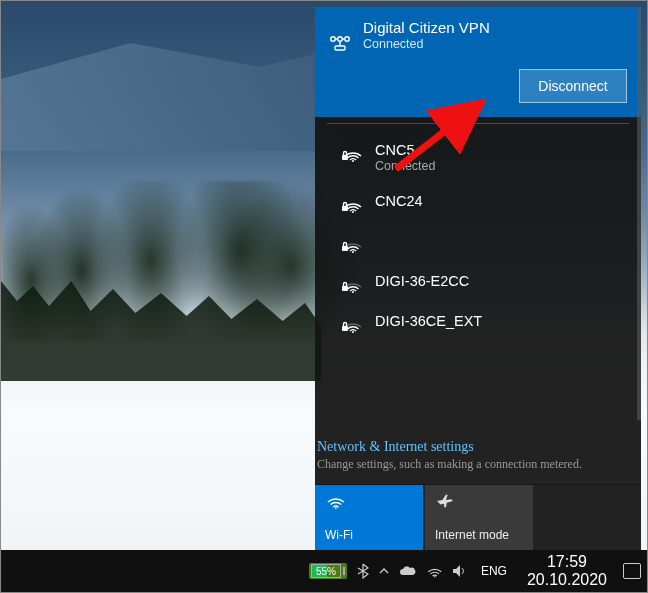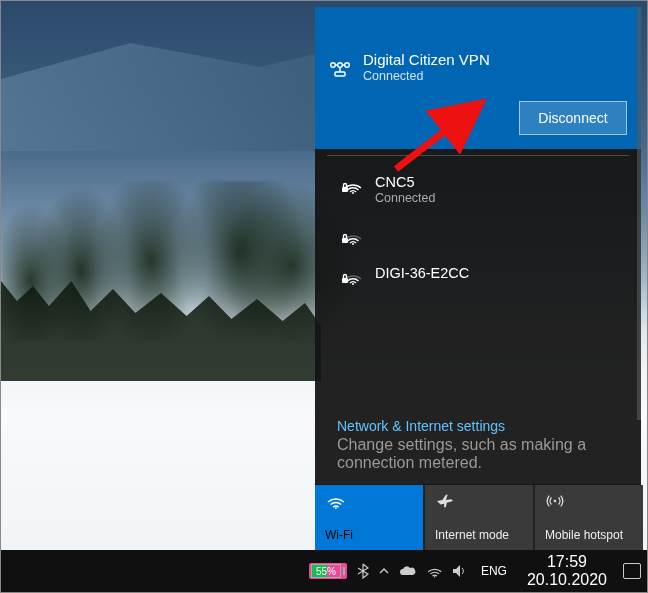--- a/index.html
+++ b/index.html
@@ -48,21 +48,21 @@
     font-size: 13px;
   }
   .scrollbar {
     position:absolute; right:0; top:0; bottom:130px; width:4px;
     background: rgba(90,90,90,0.6);
   }
   .vpn-header {
     background: #0066b4;
     padding: 12px 14px 14px 14px;
   }
-  .vpn-row { display:flex; gap:12px; align-items:center;margin-top:32px; }
+  .vpn-row { display:flex; gap:12px; align-items:flex-end; }
   .vpn-icon-slot { width:22px; flex:none; padding-top:2px; }
   .vpn-title { font-size:15px; color:#fff; }
   .vpn-sub { font-size:12.5px; color:#cfe4f5; margin-top:1px; }
   .disconnect-row { display:flex; justify-content:flex-end; margin-top:18px; }
   .disconnect-btn {
     width:108px; height:34px;
     background: rgba(255,255,255,0.18);
     border:1px solid rgba(255,255,255,0.55);
     color:#fff; font-size:14px;
     display:flex; align-items:center; justify-content:center;
@@ -72,50 +72,51 @@
   .net-list { flex: 1; overflow:hidden; padding: 2px 0 4px 12px; }
   .net-item {
     display:flex; gap:12px; align-items:flex-start;
     padding: 10px 14px;
     cursor:pointer;
   }
   .net-icon-slot { width:22px; flex:none; padding-top:2px; }
   .net-name { font-size:14.5px; color:#fff; }
   .net-sub { font-size:12.5px; color:#aaa; margin-top:1px; }
   .settings {
-    padding: 10px 14px 12px 22px;
+    padding: 10px 14px 12px 2px;
     border-top: 0;
+    font-family: Liberation Serif, serif;
   }
   .settings-title { color:#62c2ff; font-size:14px; }
-  .settings-sub { color:#999; font-size:16px; margin-top:2px; }
+  .settings-sub { color:#999; font-size:12px; margin-top:2px; }
   .qa-row {
     display:flex; height:66px;
     border-top:1px solid rgba(0,0,0,0.3);
   }
   .qa {
     flex: none; width:108px;
     margin-right:2px;
     padding: 8px 10px;
     display:flex; flex-direction:column; justify-content:space-between;
     cursor:pointer;
     background: #3a3a3a;
     color:#eee; font-size:12px;
   }
-  .qa.active { background:#0078d7; color:#000000; }
+  .qa.active { background:#0078d7; color:#ffffff; }
   .taskbar {
     position:absolute; left:0; right:0; bottom:0; height:42px;
     background:#101010;
     color:#fff;
     display:flex; justify-content:flex-end; align-items:center;
     padding: 0 6px; gap: 10px;
     font-size:12px;
   }
   .battery {
     display:flex; align-items:center; gap:2px;
-    background:#ec4899; padding:1px 2px; border-radius:2px;
+    background:#4d7c0f; padding:1px 2px; border-radius:2px;
   }
   .battery-fill {
     width:30px; height:14px; border:1px solid #aaa; position:relative;
     display:flex; align-items:center; justify-content:center;
     font-size:10px; color:#fff;
   }
   .battery-fill::before {
     content:""; position:absolute; left:0; top:0; bottom:0;
     width:55%; background:#1db954;
   }
@@ -183,20 +184,37 @@
               <path d="M2.5 11 v-2 a1.5 1.5 0 0 1 3 0 v2" stroke="#fff"></path>
             </g>
           </svg>
       </div>
       <div>
         <div class="net-name">CNC5</div>
         <div class="net-sub">Connected</div>
       </div>
     </div>
 
+    <div class="net-item">
+      <div class="net-icon-slot">
+        <svg width="22" height="18" viewBox="0 0 22 18">
+            <g stroke="#fff" stroke-width="1.4" fill="none">
+              <path d="M4 12 a12 12 0 0 1 16 0"></path>
+              <path d="M6.5 14 a8 8 0 0 1 11 0"></path>
+              <path d="M9 16 a4 4 0 0 1 6 0"></path>
+              <circle cx="12" cy="17" r="1" fill="#fff" stroke="none"></circle>
+              <rect x="1" y="11" width="6" height="5" rx="1" fill="#fff" stroke="none"></rect>
+              <path d="M2.5 11 v-2 a1.5 1.5 0 0 1 3 0 v2"></path>
+            </g>
+          </svg>
+      </div>
+      <div>
+        <div class="net-name">CNC24</div>
+      </div>
+    </div>
 
 
     <div class="net-item">
       <div class="net-icon-slot">
         <svg width="22" height="18" viewBox="0 0 22 18">
             <g stroke="#fff" stroke-width="1.4" fill="none">
               <path d="M4 12 a12 12 0 0 1 16 0" opacity="0.3"></path>
               <path d="M6.5 14 a8 8 0 0 1 11 0"></path>
               <path d="M9 16 a4 4 0 0 1 6 0"></path>
               <circle cx="12" cy="17" r="1" fill="#fff" stroke="none"></circle>
@@ -218,20 +236,37 @@
               <rect x="1" y="11" width="6" height="5" rx="1" fill="#fff" stroke="none"></rect>
               <path d="M2.5 11 v-2 a1.5 1.5 0 0 1 3 0 v2"></path>
             </g>
           </svg>
       </div>
       <div>
         <div class="net-name">DIGI-36-E2CC</div>
       </div>
     </div>
 
+    <div class="net-item">
+      <div class="net-icon-slot">
+        <svg width="22" height="18" viewBox="0 0 22 18">
+            <g stroke="#fff" stroke-width="1.4" fill="none">
+              <path d="M4 12 a12 12 0 0 1 16 0" opacity="0.3"></path>
+              <path d="M6.5 14 a8 8 0 0 1 11 0"></path>
+              <path d="M9 16 a4 4 0 0 1 6 0"></path>
+              <circle cx="12" cy="17" r="1" fill="#fff" stroke="none"></circle>
+              <rect x="1" y="11" width="6" height="5" rx="1" fill="#fff" stroke="none"></rect>
+              <path d="M2.5 11 v-2 a1.5 1.5 0 0 1 3 0 v2"></path>
+            </g>
+          </svg>
+      </div>
+      <div>
+        <div class="net-name">DIGI-36CE_EXT</div>
+      </div>
+    </div>
   </div>
 
   <div class="settings">
     <div class="settings-title">Network &amp; Internet settings</div>
     <div class="settings-sub">Change settings, such as making a connection metered.</div>
   </div>
 
   <div class="qa-row">
     <div class="qa active">
       <svg width="20" height="16" viewBox="0 0 22 18">
@@ -242,32 +277,20 @@
             <circle cx="12" cy="17" r="1" fill="#fff" stroke="none"></circle>
           </g>
         </svg>
       <span>Wi-Fi</span>
     </div>
     <div class="qa">
       <svg width="20" height="16" viewBox="0 0 22 18">
           <path d="M2 9 l6 -1 l4 -6 l2 0 l-2 6 l6 -1 l2 2 l-7 2 l-1 5 l-2 0 l0 -4 l-4 1 z" fill="#ddd"></path>
         </svg>
       <span>Internet mode</span>
-    </div>
-    <div class="qa">
-      <svg width="20" height="16" viewBox="0 0 22 18">
-          <g stroke="#ddd" stroke-width="1.5" fill="none">
-            <circle cx="11" cy="9" r="1.5" fill="#ddd" stroke="none"></circle>
-            <path d="M7 5 a6 6 0 0 0 0 8"></path>
-            <path d="M15 5 a6 6 0 0 1 0 8"></path>
-            <path d="M4.5 3 a9 9 0 0 0 0 12"></path>
-            <path d="M17.5 3 a9 9 0 0 1 0 12"></path>
-          </g>
-        </svg>
-      <span>Mobile hotspot</span>
     </div>
   </div>
 </div>
 
 <div class="arrow">
   <svg width="120" height="80" viewBox="0 0 120 80">
     <defs>
         <marker id="ah" markerWidth="8" markerHeight="8" refX="6" refY="4" orient="auto">
           <path d="M0 0 L8 4 L0 8 z" fill="#e11"></path>
         </marker>

